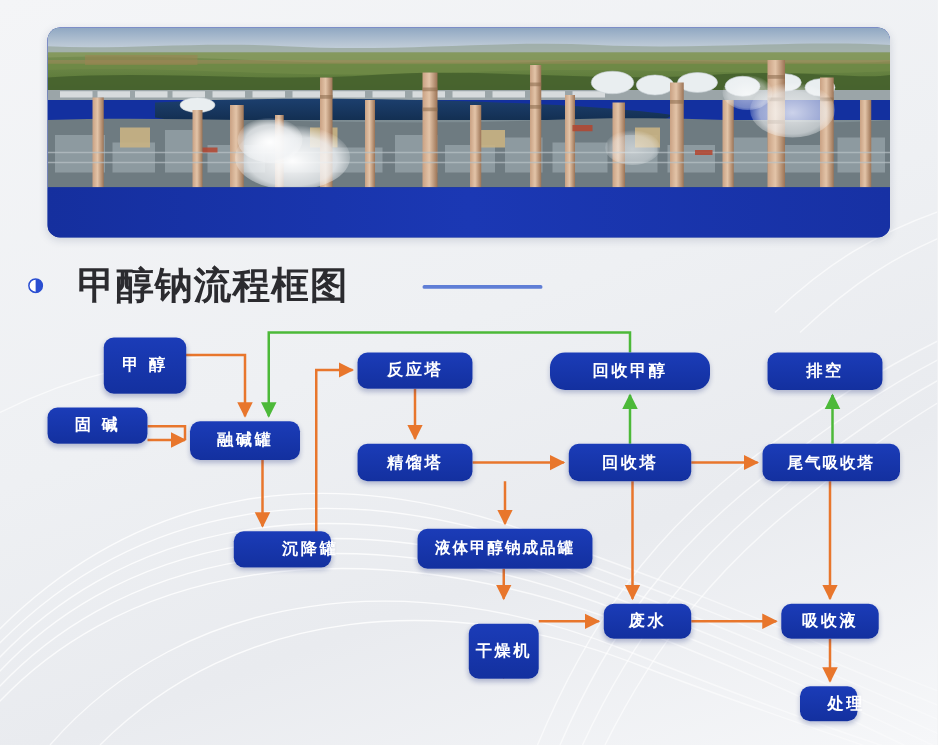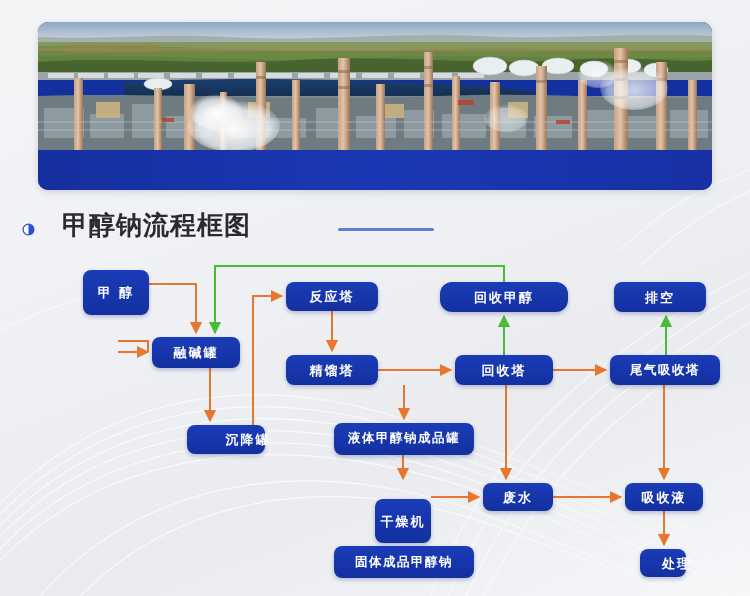--- a/index.html
+++ b/index.html
@@ -25,21 +25,21 @@
   }
   .banner-photo{position:absolute;left:0;top:0;width:674px;height:128px;overflow:hidden;}
   .banner-bar{position:absolute;left:0;bottom:0;width:674px;height:40px;
     background:linear-gradient(90deg,#152f9e 0%,#1b38b4 50%,#1731a4 100%);}
 
   
   .title-row{position:absolute;left:22px;top:208px;width:700px;height:42px;}
   .title-dot{position:absolute;left:0px;top:14px;width:13px;height:13px;}
   .title-text{
     position:absolute;left:40px;top:0px;
-    font-size:26px;font-weight:bold;color:#2b2b2f;letter-spacing:1px;
+    font-size:30px;font-weight:bold;color:#2b2b2f;letter-spacing:1px;
     font-family:"DejaVu Sans","Liberation Sans",sans-serif;
     white-space:nowrap;
   }
   .title-rule{position:absolute;left:316px;top:20px;width:96px;height:3px;
     background:#5f7ed6;border-radius:2px;}
 
   
   .flow{position:absolute;left:0;top:0;width:750px;height:596px;}
   .node{
     position:absolute;
@@ -301,29 +301,29 @@
 
         <path d="M553,497 L621,497" stroke="#e8762c" marker-end="url(#ah-o)"></path>
 
         <path d="M403,511 L403,542" stroke="#e8762c" marker-end="url(#ah-o)"></path>
 
         <path d="M664,511 L664,545" stroke="#e8762c" marker-end="url(#ah-o)"></path>
       </g>
     </svg>
 
     <div class="node" style="left:45px;top:270px;width:66px;height:45px;margin-left:38px;">甲 醇</div>
+    <div class="node" style="left:38px;top:326px;width:80px;height:29px;">固 碱</div>
     <div class="node" style="left:152px;top:337px;width:88px;height:31px;">融碱罐</div>
     <div class="node" style="left:286px;top:282px;width:92px;height:29px;">反应塔</div>
     <div class="node" style="left:286px;top:355px;width:92px;height:30px;">精馏塔</div>
     <div class="node" style="left:187px;top:425px;width:78px;height:29px;padding-left:44px;">沉降罐</div>
     <div class="node" style="left:440px;top:282px;width:128px;height:30px;border-radius:12px;">回收甲醇</div>
     <div class="node" style="left:455px;top:355px;width:98px;height:30px;">回收塔</div>
     <div class="node" style="left:614px;top:282px;width:92px;height:30px;">排空</div>
     <div class="node sm" style="left:610px;top:355px;width:110px;height:30px;">尾气吸收塔</div>
     <div class="node sm" style="left:334px;top:423px;width:140px;height:32px;font-family:Liberation Mono, monospace;">液体甲醇钠成品罐</div>
     <div class="node" style="left:375px;top:483px;width:56px;height:44px;margin-top:16px;">干燥机</div>
     <div class="node" style="left:483px;top:483px;width:70px;height:28px;">废水</div>
     <div class="node" style="left:625px;top:483px;width:78px;height:28px;">吸收液</div>
-    <div class="node sm" style="left:334px;top:546px;width:140px;height:32px;">固体成品甲醇钠</div>
     <div class="node" style="left:640px;top:549px;width:46px;height:28px;padding-left:28px;">处理</div>
   </div>
 
 </div>
 
 </body></html>

